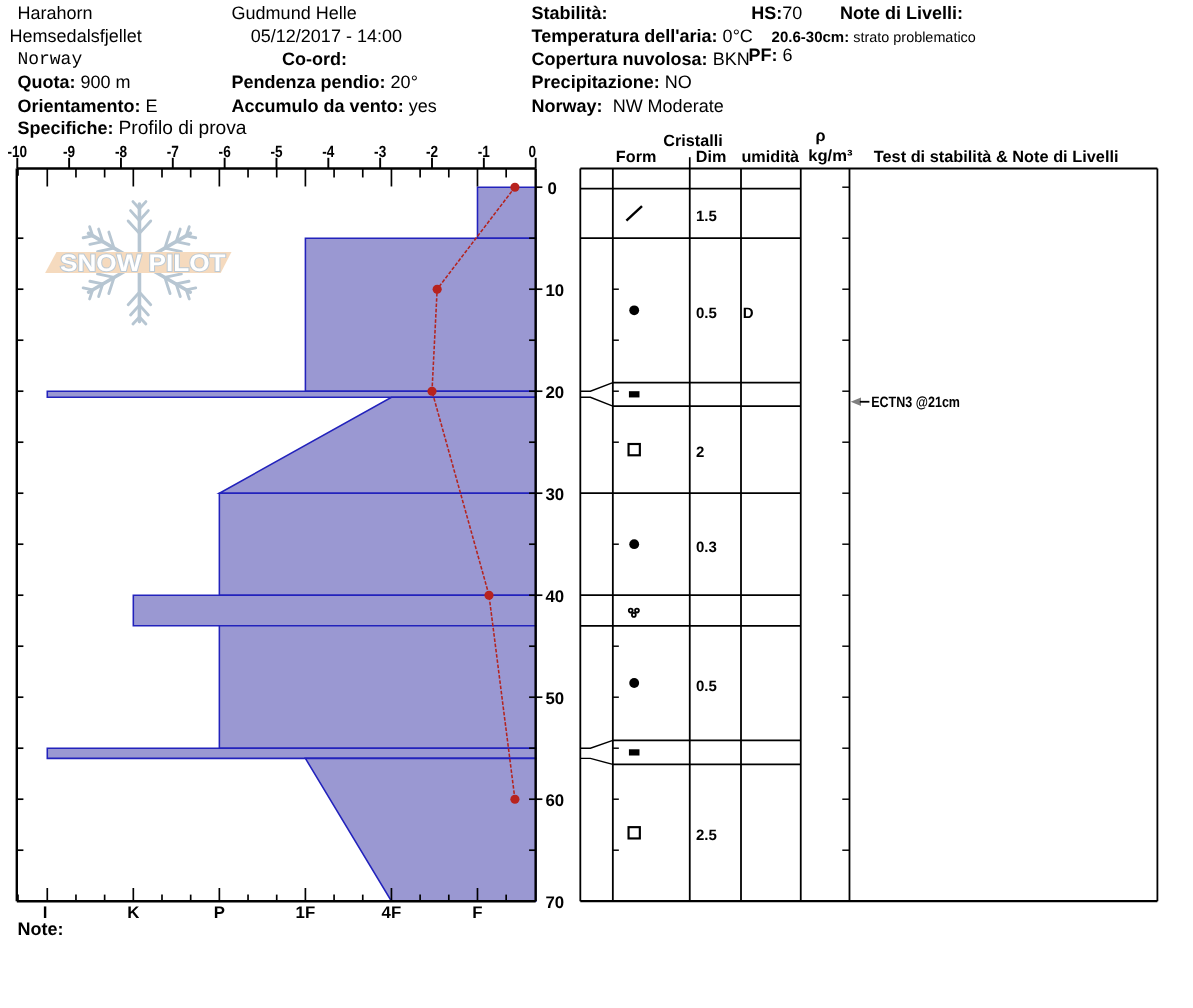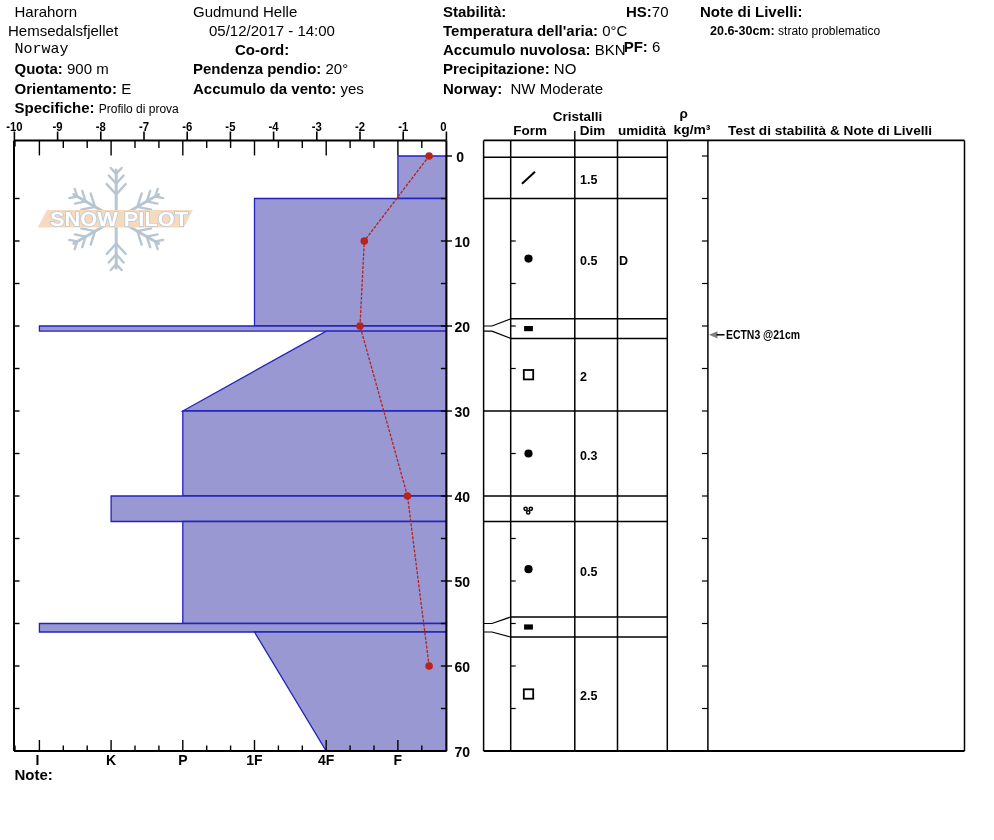--- a/index.html
+++ b/index.html
@@ -4,35 +4,35 @@
 *{font-family:"Liberation Sans",sans-serif;}
 .hd{position:absolute;font-size:15px;line-height:19.2px;white-space:nowrap;color:#000000;}
 b{font-weight:bold;}
 svg text{font-family:"Liberation Sans",sans-serif;}
 </style></head><body>
 <div class="hd" style="left:14.5px;top:1.8px;">Harahorn</div>
 <div class="hd" style="left:8px;top:21.0px;text-align:right;">Hemsedalsfjellet</div>
 <div class="hd" style="left:14.5px;top:40.2px;font-family:Liberation Mono, monospace;">Norway</div>
 <div class="hd" style="left:14.5px;top:59.4px;"><b>Quota:</b>&nbsp;900 m</div>
 <div class="hd" style="left:14.5px;top:78.6px;"><b>Orientamento:</b>&nbsp;E</div>
-<div class="hd" style="left:14.5px;top:97.8px;"><b>Specifiche:</b>&nbsp;<span style="font-size:12px;">Profilo di prova</span></div>
+<div class="hd" style="left:14.5px;top:97.8px;"><b>Specifiche:</b>&nbsp;<span style="font-size:16px;">Profilo di prova</span></div>
 <div class="hd" style="left:193px;top:1.8px;">Gudmund Helle</div>
 <div class="hd" style="left:193px;top:21.0px;margin-left:16px;">05/12/2017 - 14:00</div>
 <div class="hd" style="left:193px;top:40.2px;margin-left:42px;"><b>Co-ord:</b></div>
 <div class="hd" style="left:193px;top:59.4px;"><b>Pendenza pendio:</b>&nbsp;20°</div>
 <div class="hd" style="left:193px;top:78.6px;"><b>Accumulo da vento:</b>&nbsp;yes</div>
 <div class="hd" style="left:443px;top:1.8px;"><b>Stabilità:</b></div>
 <div class="hd" style="left:626px;top:1.8px;"><b>HS:</b>70</div>
 <div class="hd" style="left:443px;top:21.0px;"><b>Temperatura dell'aria:</b>&nbsp;0°C</div>
 <div class="hd" style="left:623.7px;top:37px;"><b>PF:</b>&nbsp;6</div>
-<div class="hd" style="left:443px;top:40.2px;"><b>Accumulo nuvolosa:</b>&nbsp;BKN</div>
+<div class="hd" style="left:443px;top:40.2px;"><b>Copertura nuvolosa:</b>&nbsp;BKN</div>
 <div class="hd" style="left:443px;top:59.4px;"><b>Precipitazione:</b>&nbsp;NO</div>
 <div class="hd" style="left:443px;top:78.6px;"><b>Norway:</b>&nbsp;&nbsp;NW Moderate</div>
 <div class="hd" style="left:700px;top:1.8px;"><b>Note di Livelli:</b></div>
-<div class="hd" style="left:710px;top:22.3px;font-size:12.5px;text-align:center;"><b>20.6-30cm:</b> <span style="font-size:12px;">strato problematico</span></div>
+<div class="hd" style="left:643px;top:22.3px;font-size:12.5px;text-align:center;"><b>20.6-30cm:</b> <span style="font-size:12px;">strato problematico</span></div>
 <svg width="994" height="840" style="position:absolute;left:0;top:0;">
 <line x1="116.2" y1="219.0" x2="116.2" y2="170.0" stroke="#B7C6D2" stroke-width="3" stroke-linecap="round"></line>
     <line x1="116.2" y1="194.5" x2="106.8" y2="184.1" stroke="#B7C6D2" stroke-width="2.4" stroke-linecap="round"></line>
     <line x1="116.2" y1="194.5" x2="125.6" y2="184.1" stroke="#B7C6D2" stroke-width="2.4" stroke-linecap="round"></line>
     <line x1="116.2" y1="183.7" x2="108.8" y2="175.5" stroke="#B7C6D2" stroke-width="2.4" stroke-linecap="round"></line>
     <line x1="116.2" y1="183.7" x2="123.6" y2="175.5" stroke="#B7C6D2" stroke-width="2.4" stroke-linecap="round"></line>
     <line x1="116.2" y1="173.9" x2="110.8" y2="168.0" stroke="#B7C6D2" stroke-width="2.4" stroke-linecap="round"></line>
     <line x1="116.2" y1="173.9" x2="121.6" y2="168.0" stroke="#B7C6D2" stroke-width="2.4" stroke-linecap="round"></line>
     <line x1="116.2" y1="219.0" x2="158.6" y2="194.5" stroke="#B7C6D2" stroke-width="3" stroke-linecap="round"></line>
     <line x1="137.4" y1="206.8" x2="141.7" y2="193.4" stroke="#B7C6D2" stroke-width="2.4" stroke-linecap="round"></line>

